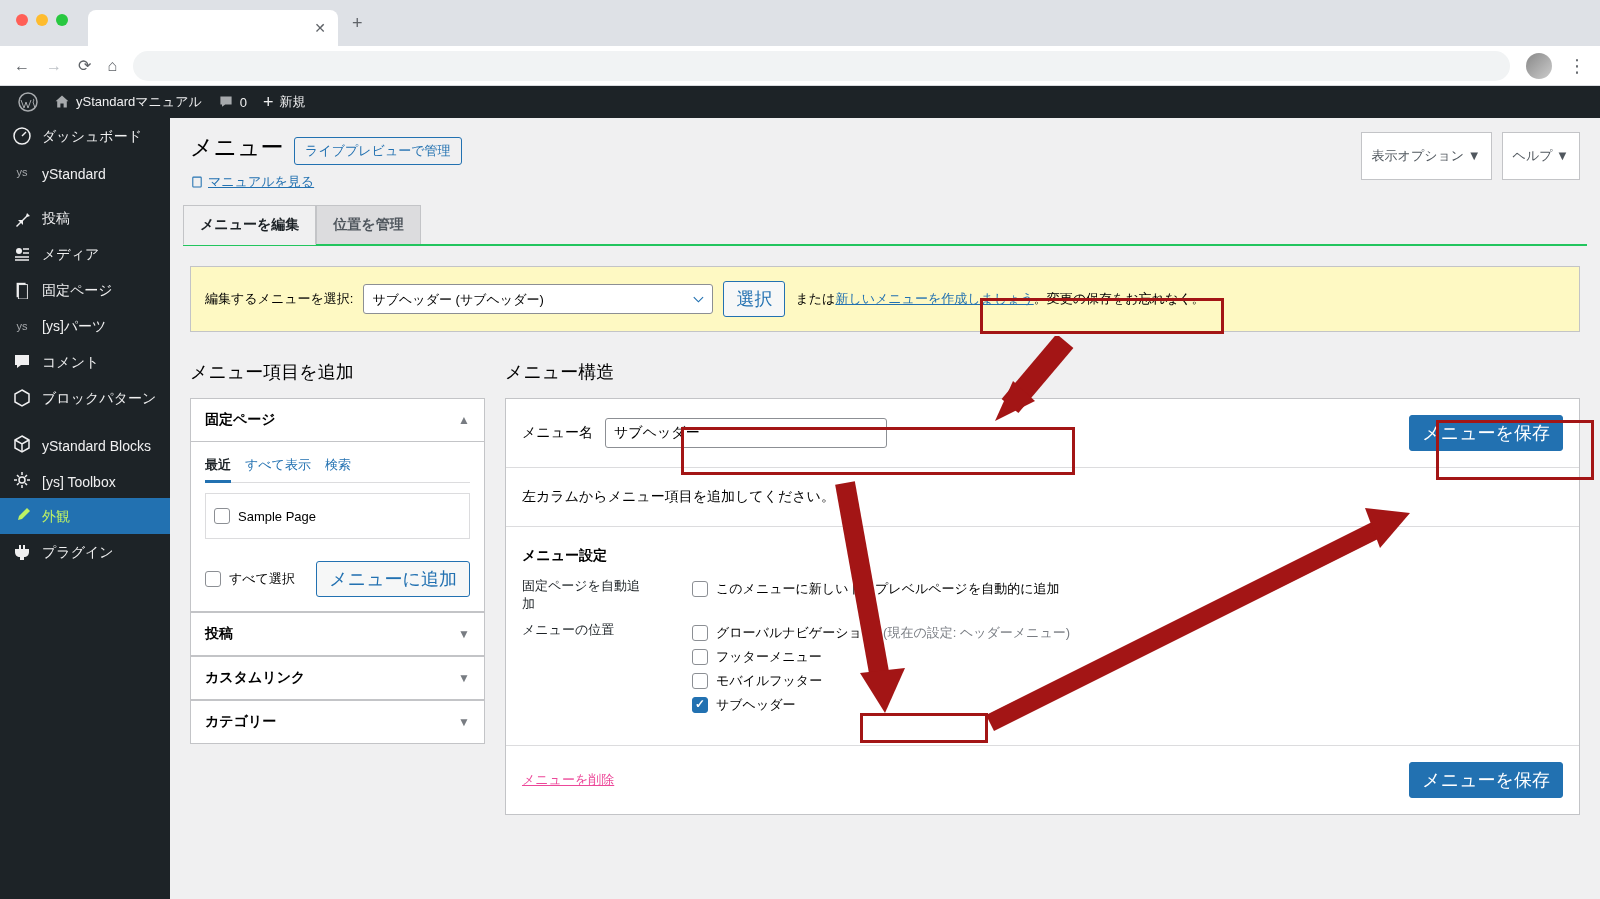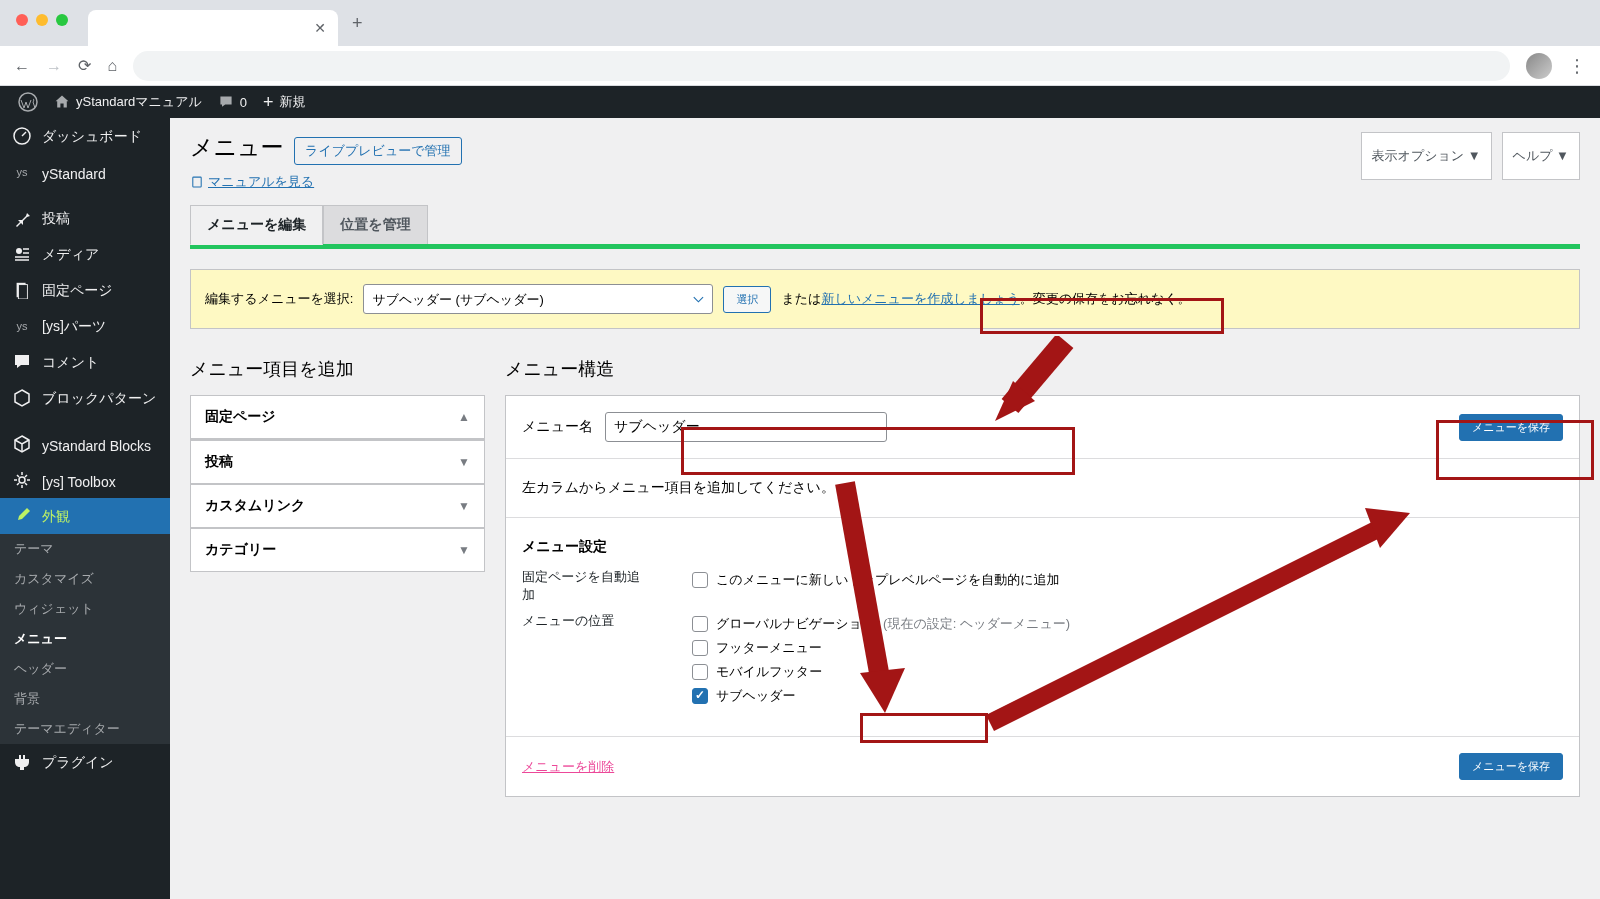--- a/index.html
+++ b/index.html
@@ -32,28 +32,28 @@
 .mi-icon{width:20px;height:20px;display:flex;align-items:center;justify-content:center;fill:#a7aaad}
 .menu-item.current .mi-icon{fill:#fff}
 .content{flex:1;background:#f0f0f1;padding:0;overflow-y:auto;position:relative}
 .topright{position:absolute;right:20px;top:14px;display:flex;gap:10px}
 .screen-btn{background:#fff;border:1px solid #c3c4c7;padding:14px 10px;font-size:13px;border-radius:0;color:#50575e}
 .page-head{padding:14px 20px 4px}
 .page-head h1{font-size:23px;font-weight:400;display:inline-block;margin-right:6px}
 .live-btn{border:1px solid #2271b1;color:#2271b1;padding:4px 10px;font-size:13px;border-radius:3px;background:transparent}
 .manual{display:flex;align-items:center;gap:4px;padding:4px 20px 14px;font-size:13px}
 .manual a{color:#2271b1;text-decoration:underline}
-.tabs{display:flex;border-bottom:5px solid #22c55e;margin:0 20px}
+.tabs{display:flex;border-bottom:2px solid #22c55e;margin:0 13px}
 .tab-btn{padding:10px 16px;background:#dcdcde;border:1px solid #c3c4c7;border-bottom:none;font-size:14px;font-weight:600;color:#50575e}
 .tab-btn.active{background:#f0f0f1;border-bottom:1px solid #f0f0f1;margin-bottom:-1px;color:#1d2327}
 .select-box{margin:20px;background:#fef9c3;border:1px solid #c3c4c7;padding:14px;display:flex;align-items:center;gap:10px;font-size:13px}
 .select-menu{width:350px;height:30px;border:1px solid #8c8f94;border-radius:3px;padding:0 24px 0 8px;background:#fff;font-size:13px;appearance:none;position:relative}
 .select-wrap{position:relative}
 .select-wrap::after{content:"⌵";position:absolute;right:10px;top:6px;color:#2271b1;font-weight:bold}
-.btn{border:1px solid #2271b1;color:#2271b1;background:#f6f7f7;padding:5px 12px;border-radius:3px;font-size:11px}
+.btn{border:1px solid #2271b1;color:#2271b1;background:#f6f7f7;padding:5px 12px;border-radius:3px;font-size:18px}
 .btn-primary{background:#2271b1;color:#fff;border-color:#2271b1}
 .link{color:#2271b1;text-decoration:underline}
 .cols{display:flex;gap:20px;padding:0 20px}
 .col-left{width:295px}
 .col-right{flex:1}
 .col-head{font-size:18px;font-weight:400;padding:8px 0 14px}
 .acc{border:1px solid #c3c4c7;background:#fff;margin-bottom:0}
 .acc-head{display:flex;justify-content:space-between;align-items:center;padding:12px 14px;font-size:14px;font-weight:600;border-bottom:1px solid #c3c4c7}
 .acc-body{padding:14px}
 .acc-arrow{color:#787c82;font-size:12px}
@@ -216,29 +216,20 @@
         <span>[ys] Toolbox</span>
       </div>
     <div class="menu-item current">
         <span class="mi-icon">
           <svg viewBox="0 0 20 20" width="20" height="20" fill="currentColor">
             <path d="M15 2l3 3-8 8-4 1 1-4z"></path>
           </svg>
         </span>
         <span>外観</span>
       </div>
-    <div class="submenu">
-      <div class="submenu-item">テーマ</div>
-      <div class="submenu-item">カスタマイズ</div>
-      <div class="submenu-item">ウィジェット</div>
-      <div class="submenu-item current">メニュー</div>
-      <div class="submenu-item">ヘッダー</div>
-      <div class="submenu-item">背景</div>
-      <div class="submenu-item">テーマエディター</div>
-    </div>
     <div class="menu-item">
         <span class="mi-icon">
           <svg viewBox="0 0 20 20" width="20" height="20" fill="currentColor">
             <path d="M7 3v4H3v3c0 3 2 5 5 5v3h4v-3c3 0 5-2 5-5V7h-4V3h-2v4H9V3z"></path>
           </svg>
         </span>
         <span>プラグイン</span>
       </div>
   </div>
 
@@ -270,20 +261,40 @@
 
     <div class="cols">
 
       <div class="col-left">
         <div class="col-head">メニュー項目を追加</div>
         <div class="acc">
           <div class="acc-head">
               <span>固定ページ</span>
               <span class="acc-arrow">▲</span>
             </div>
+          <div class="acc-body">
+            <div class="inner-tabs">
+              <span class="inner-tab active">最近</span>
+              <span class="inner-tab">すべて表示</span>
+              <span class="inner-tab">検索</span>
+            </div>
+            <div style="border:1px solid #dcdcde;padding:8px;margin:4px 0 10px">
+              <div class="chk-row">
+                  <div class="chk"></div>
+                  <span>Sample Page</span>
+                </div>
+            </div>
+            <div class="acc-foot">
+              <div class="chk-row">
+                  <div class="chk"></div>
+                  <span>すべて選択</span>
+                </div>
+              <button class="btn">メニューに追加</button>
+            </div>
+          </div>
         </div>
         <div class="acc closed">
             <div class="acc-head">
               <span>投稿</span>
               <span class="acc-arrow">▼</span>
             </div>
           </div>
         <div class="acc closed">
             <div class="acc-head">
               <span>カスタムリンク</span>

